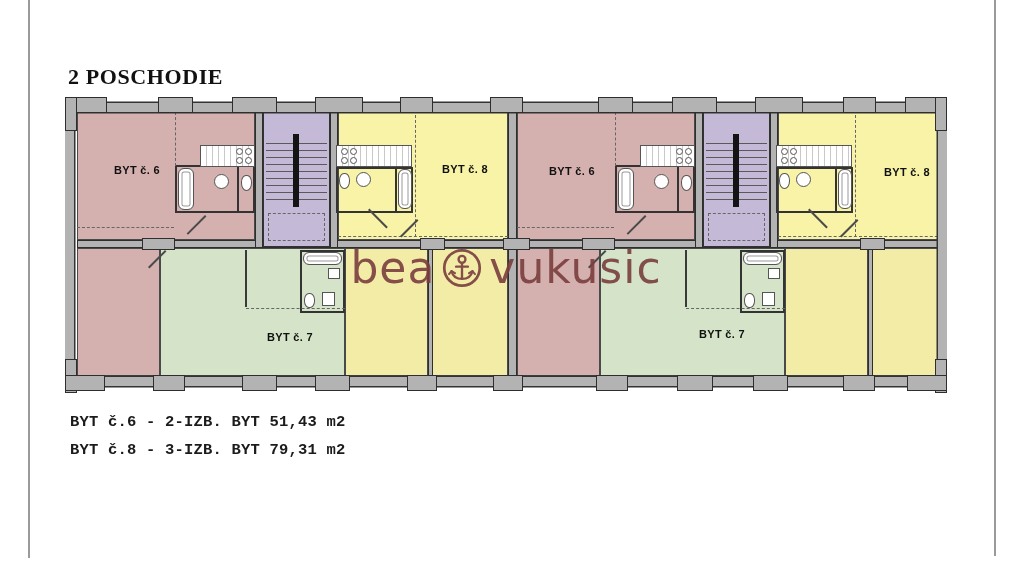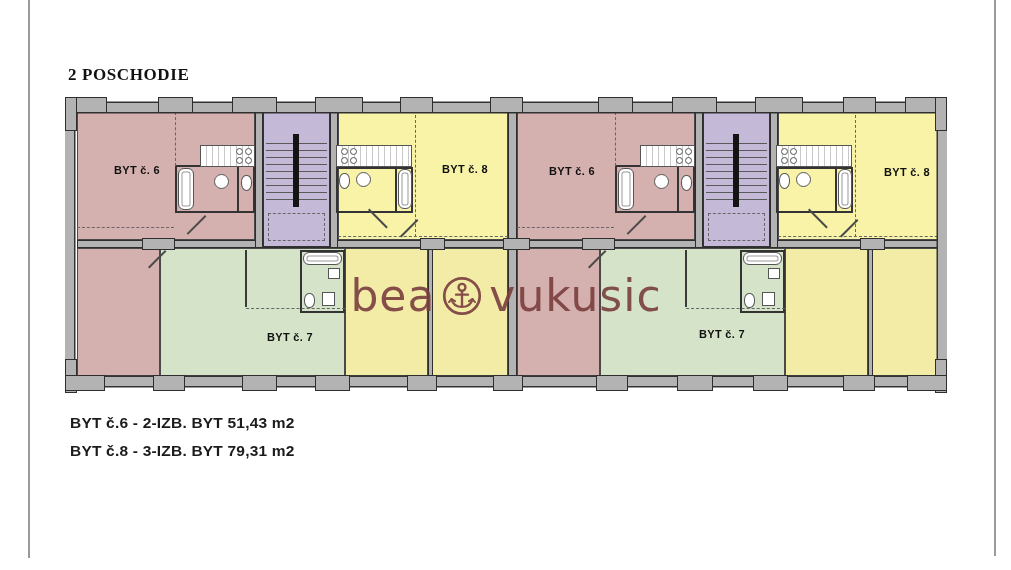--- a/index.html
+++ b/index.html
@@ -1,22 +1,22 @@
 <!DOCTYPE html>
 <html><head>
 <meta charset="utf-8">
 <style>
   html,body{margin:0;padding:0;background:#fff;}
   .page{position:relative;width:1011px;height:570px;background:#fff;overflow:hidden;
         font-family:"Liberation Sans",sans-serif;}
   .edge{position:absolute;top:0;width:2px;background:#9a9a9a;}
   .doc-title{position:absolute;left:68px;top:66px;font-family:"Liberation Serif",serif;
-             font-weight:700;font-size:17px;letter-spacing:.6px;color:#111;line-height:1;}
+             font-weight:700;font-size:22px;letter-spacing:.6px;color:#111;line-height:1;}
   .legend{position:absolute;left:70px;top:409px;color:#1b1b1b;
-          font-family:Liberation Sans, sans-serif;font-weight:700;font-size:15.5px;}
+          font-family:Liberation Mono, monospace;font-weight:700;font-size:15.5px;}
   .legend div{height:27.5px;line-height:27.5px;letter-spacing:.2px;}
   .plan{position:absolute;left:65px;top:97px;width:882px;height:296px;overflow:hidden;}
   .plan *{box-sizing:border-box;}
   .room{position:absolute;border:1px solid #4a4a4a;}
   .wallg{position:absolute;background:#b3b3b3;border:1.5px solid #2e2e2e;}
   .frame{position:absolute;left:0;top:6px;width:882px;height:283px;border:9px solid #b3b3b3;
          box-shadow:0 0 0 1.5px #333, inset 0 0 0 1.5px #333;pointer-events:none;background:transparent;}
   .box{position:absolute;border:2px solid #333;background:transparent;}
   .thin{position:absolute;background:#3a3a3a;}
   .fix{position:absolute;background:#fff;border:1px solid #555;}
@@ -181,21 +181,21 @@
       <div class="wallg" style="left: 870px; top: 262px; width: 12px; height: 34px;"></div>
       <div class="wallg" style="left: 842px; top: 278px; width: 40px; height: 16px;"></div>
       <span class="rlabel" style="left: 72px; top: 73px;">BYT č. 6</span>
       <span class="rlabel" style="left: 507px; top: 74px;">BYT č. 6</span>
       <span class="rlabel" style="left: 400px; top: 72px;">BYT č. 8</span>
       <span class="rlabel" style="left: 842px; top: 75px;">BYT č. 8</span>
       <span class="rlabel" style="left: 225px; top: 240px;">BYT č. 7</span>
       <span class="rlabel" style="left: 657px; top: 237px;">BYT č. 7</span>
     </div>
 
-  <div class="wm" style="color: rgb(122, 62, 62); margin-top: 28px;">
+  <div class="wm" style="color: rgb(122, 62, 62);">
     <div class="wm-main">
       <span>bea</span>
       <svg viewBox="0 0 44 44" width="40" height="40">
         <g fill="none" stroke="currentColor" stroke-linecap="round">
           <circle cx="22" cy="22" r="19.5" stroke-width="3"></circle>
           <circle cx="22" cy="12.5" r="3.8" stroke-width="2.6"></circle>
           <line x1="22" y1="16.3" x2="22" y2="33" stroke-width="2.6"></line>
           <line x1="15.5" y1="20.5" x2="28.5" y2="20.5" stroke-width="2.6"></line>
           <path d="M10.5 25.5 C12 31.5 16.5 34 22 34 C27.5 34 32 31.5 33.5 25.5" stroke-width="2.6"></path>
           <path d="M10.5 25.5 l-2.8 3.2 M10.5 25.5 l3.8 2.2 M33.5 25.5 l2.8 3.2 M33.5 25.5 l-3.8 2.2" stroke-width="2.2"></path>

